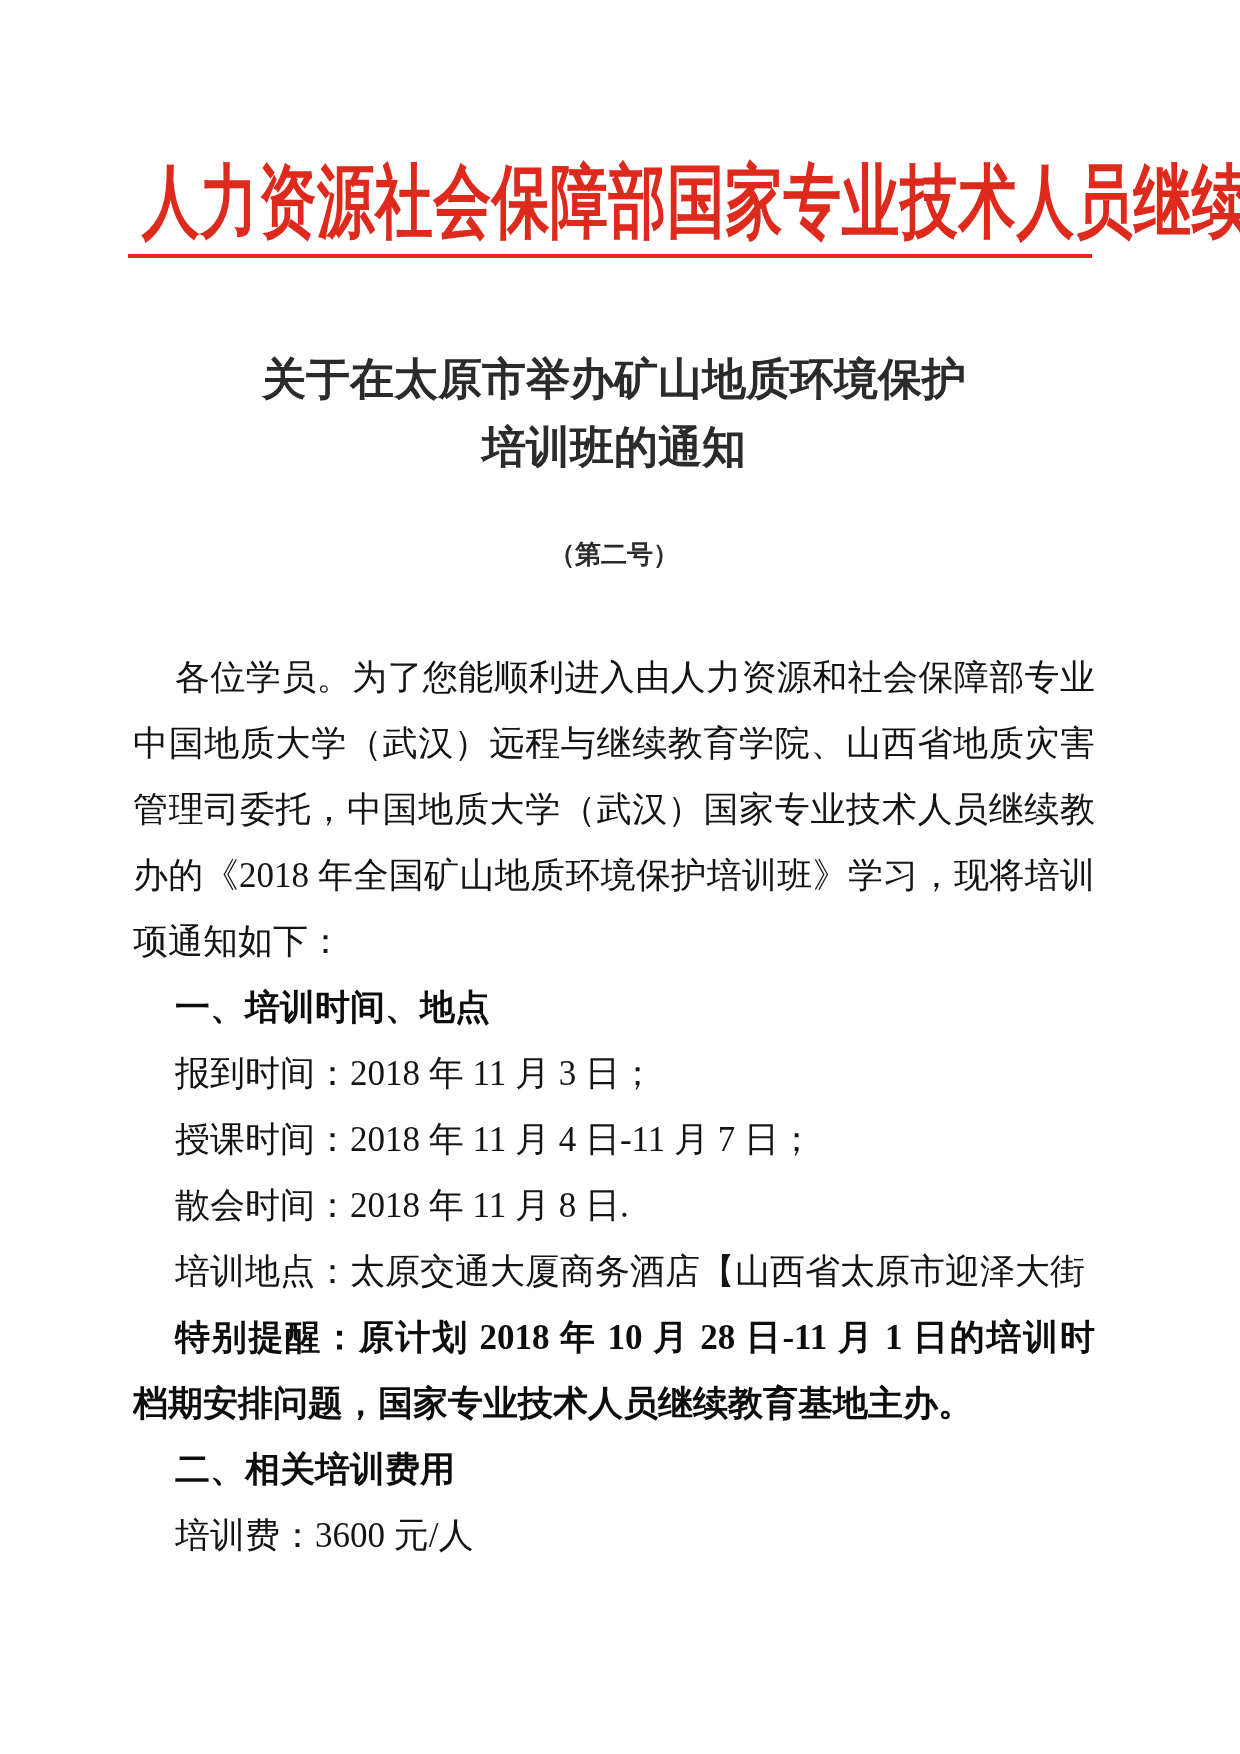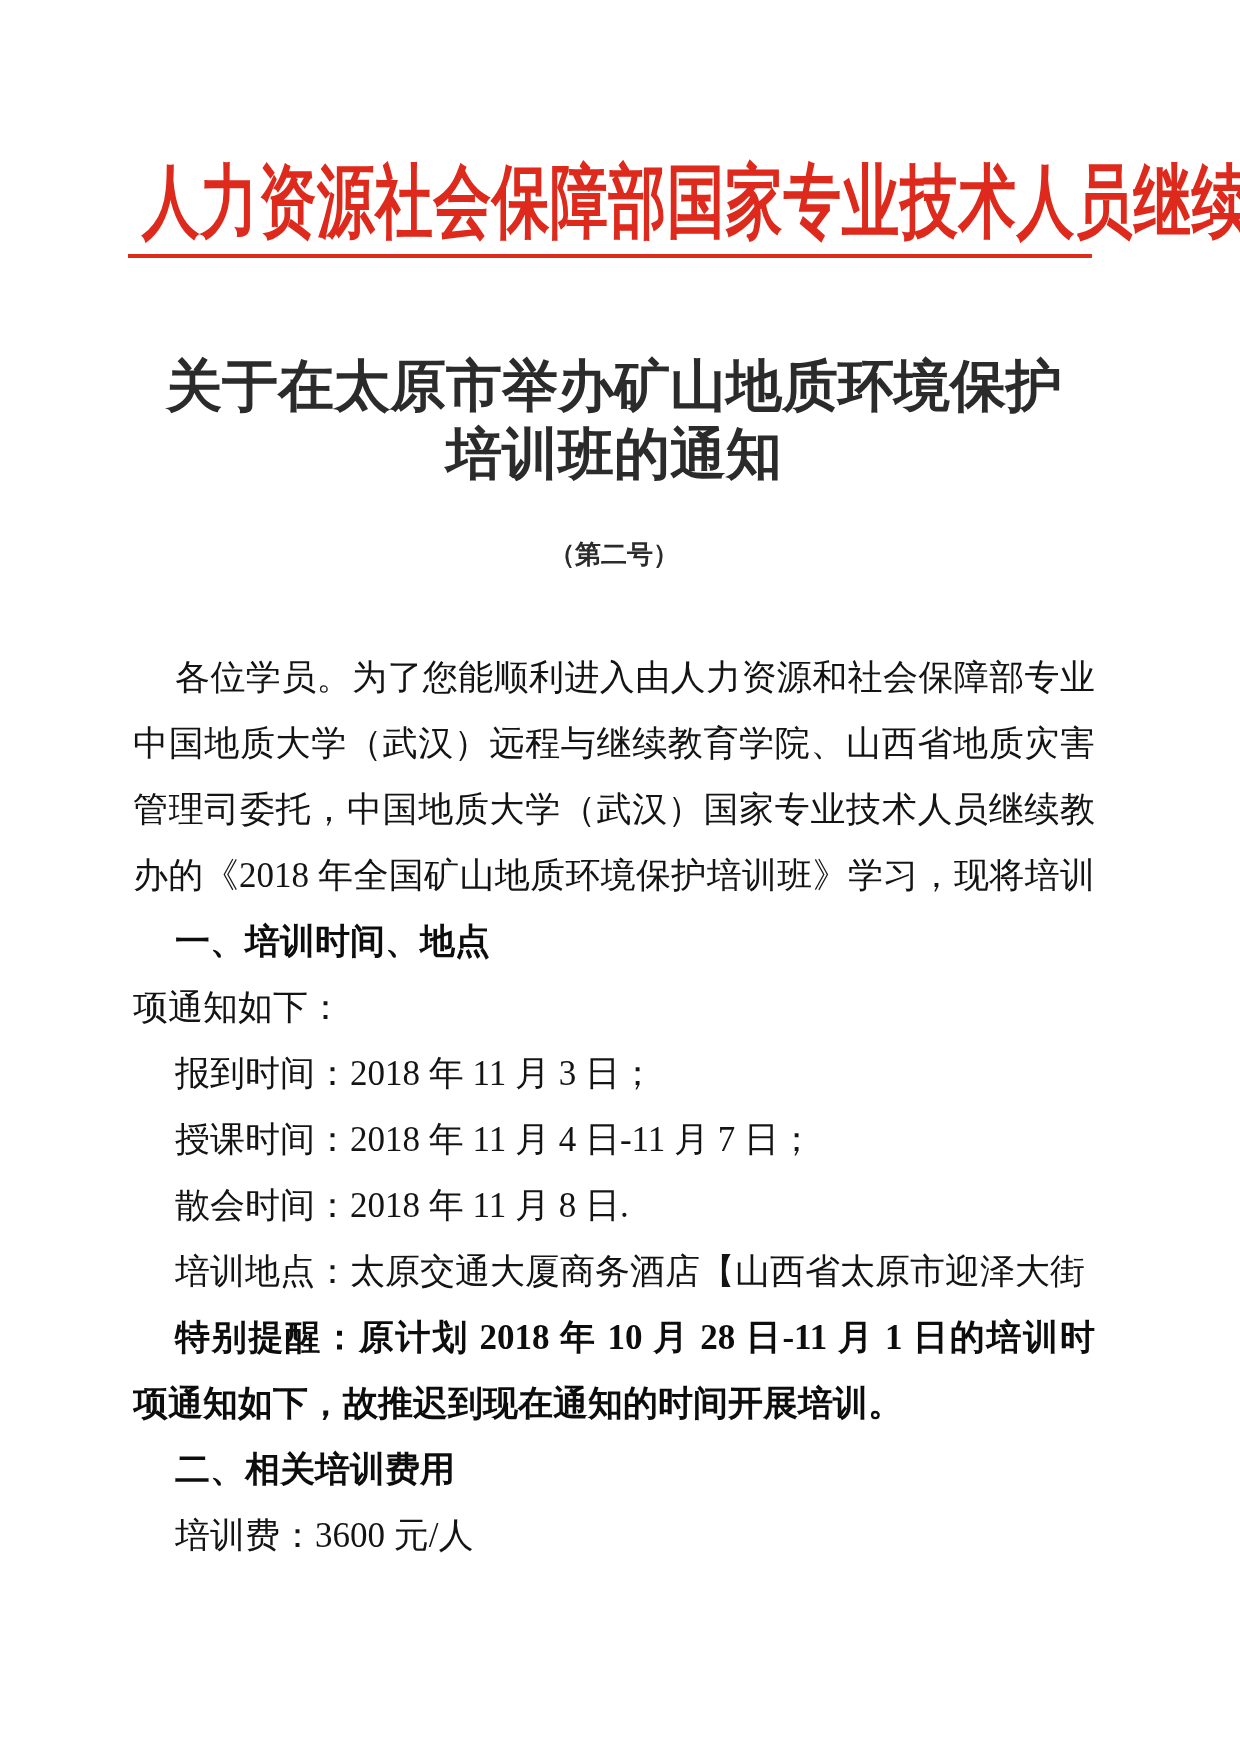--- a/index.html
+++ b/index.html
@@ -20,21 +20,21 @@
     transform:scaleX(0.72);
     transform-origin:0 0;
   }
   .rule{
     position:absolute;top:254px;left:128px;
     width:964px;height:4px;background:#e02a1b;
   }
   .title-wrap{
     position:absolute;left:133px;width:962px;text-align:center;
   }
-  .title-line{font-size:56px;font-weight:700;line-height:1.1;color:#2b2b2b;}
+  .title-line{font-size:44px;font-weight:700;line-height:1.1;color:#2b2b2b;}
   .t1{top:356px;}
   .t2{top:424px;}
   .subtitle{
     position:absolute;top:537px;left:133px;width:962px;
     text-align:center;font-size:26px;font-weight:700;color:#2b2b2b;
   }
   .body{
     position:absolute;top:645px;left:133px;width:962px;
     font-size:35px;color:#141414;
   }
@@ -68,34 +68,34 @@
   <div class="body">
 
     <div class="line justify indent">各位学员。为了您能顺利进入由人力资源和社会保障部专业技术人员</div>
 
     <div class="line justify">中国地质大学（武汉）远程与继续教育学院、山西省地质灾害防治协会承</div>
 
     <div class="line justify">管理司委托，中国地质大学（武汉）国家专业技术人员继续教育基地主办，</div>
 
     <div class="line justify">办的《2018 年全国矿山地质环境保护培训班》学习，现将培训报到有关事</div>
 
+    <div class="line">项通知如下：</div>
+
     <div class="line bold indent">一、培训时间、地点</div>
-
-    <div class="line">项通知如下：</div>
 
     <div class="line indent">报到时间：2018 年 11 月 3 日；</div>
 
     <div class="line indent">授课时间：2018 年 11 月 4 日-11 月 7 日；</div>
 
     <div class="line indent">散会时间：2018 年 11 月 8 日.</div>
 
     <div class="line indent">培训地点：太原交通大厦商务酒店【山西省太原市迎泽大街 50 号】</div>
 
     <div class="line bold justify indent">特别提醒：原计划 2018 年 10 月 28 日-11 月 1 日的培训时间，因宾馆</div>
 
-    <div class="line bold">项通知如下，故推迟到现在通知的时间开展培训。</div>
+    <div class="line bold">档期安排问题，国家专业技术人员继续教育基地主办。</div>
 
     <div class="line bold indent">二、相关培训费用</div>
 
     <div class="line indent">培训费：3600 元/人</div>
 
   </div>
 </div>
 
 </body></html>

